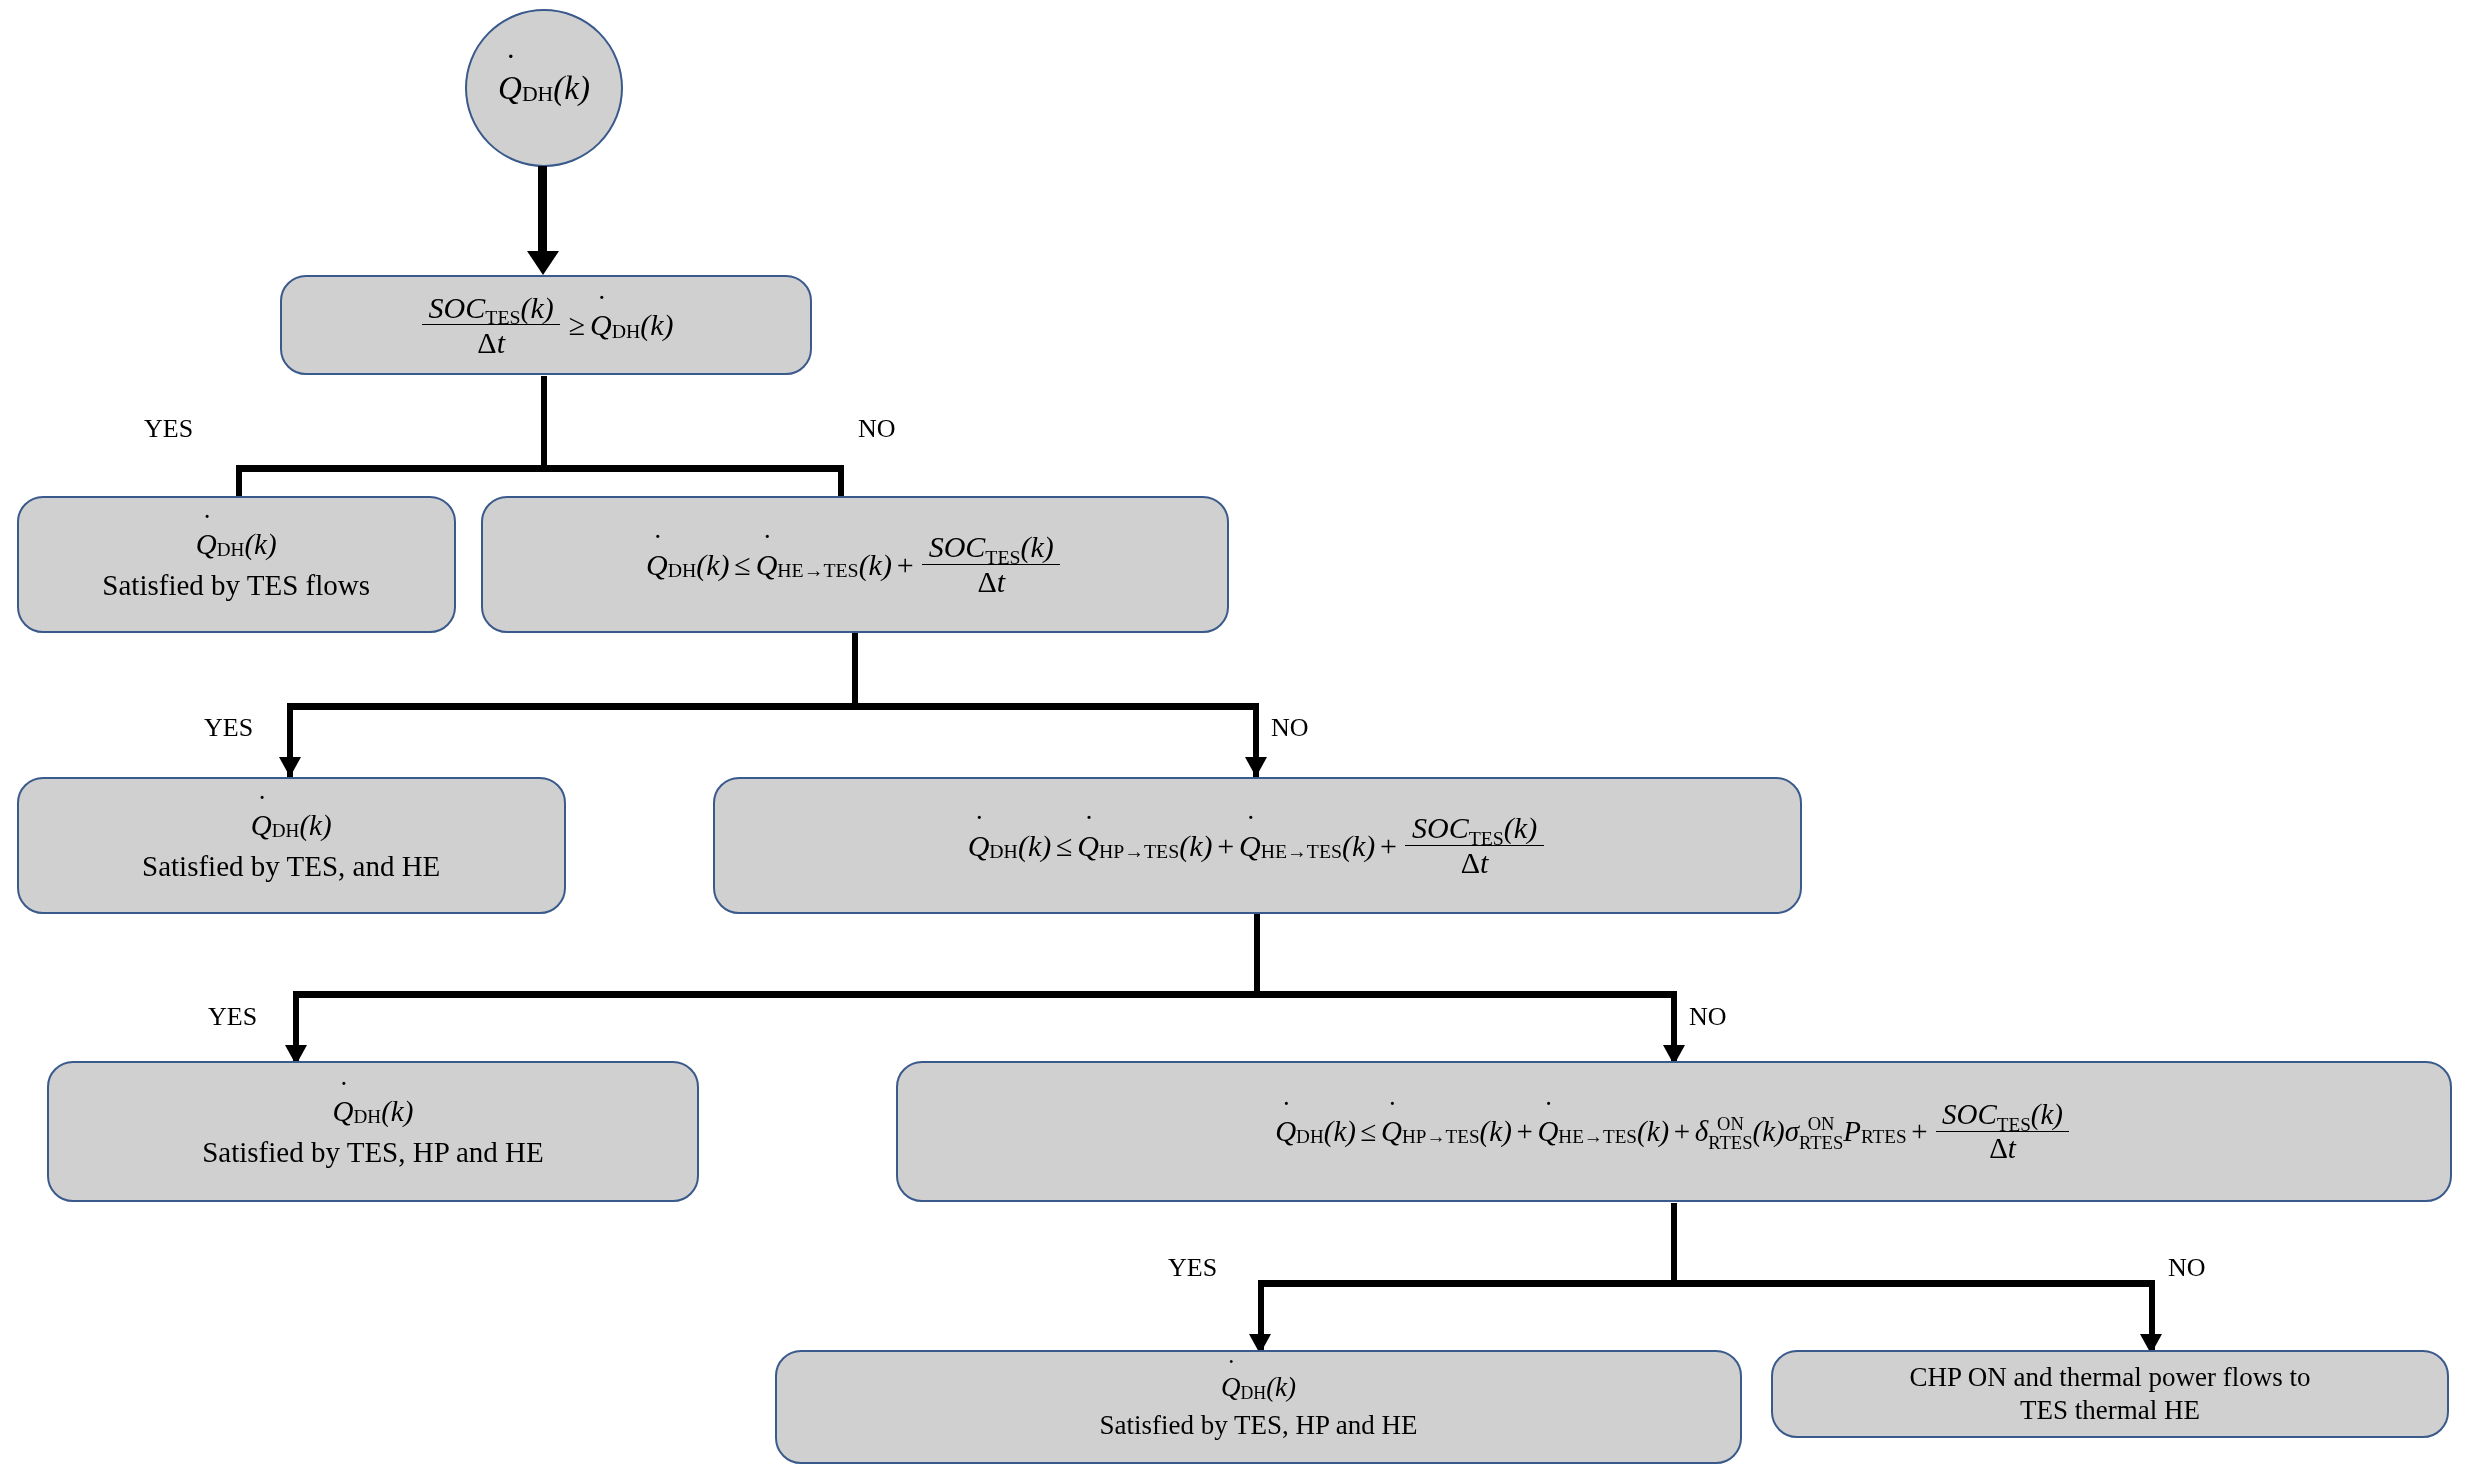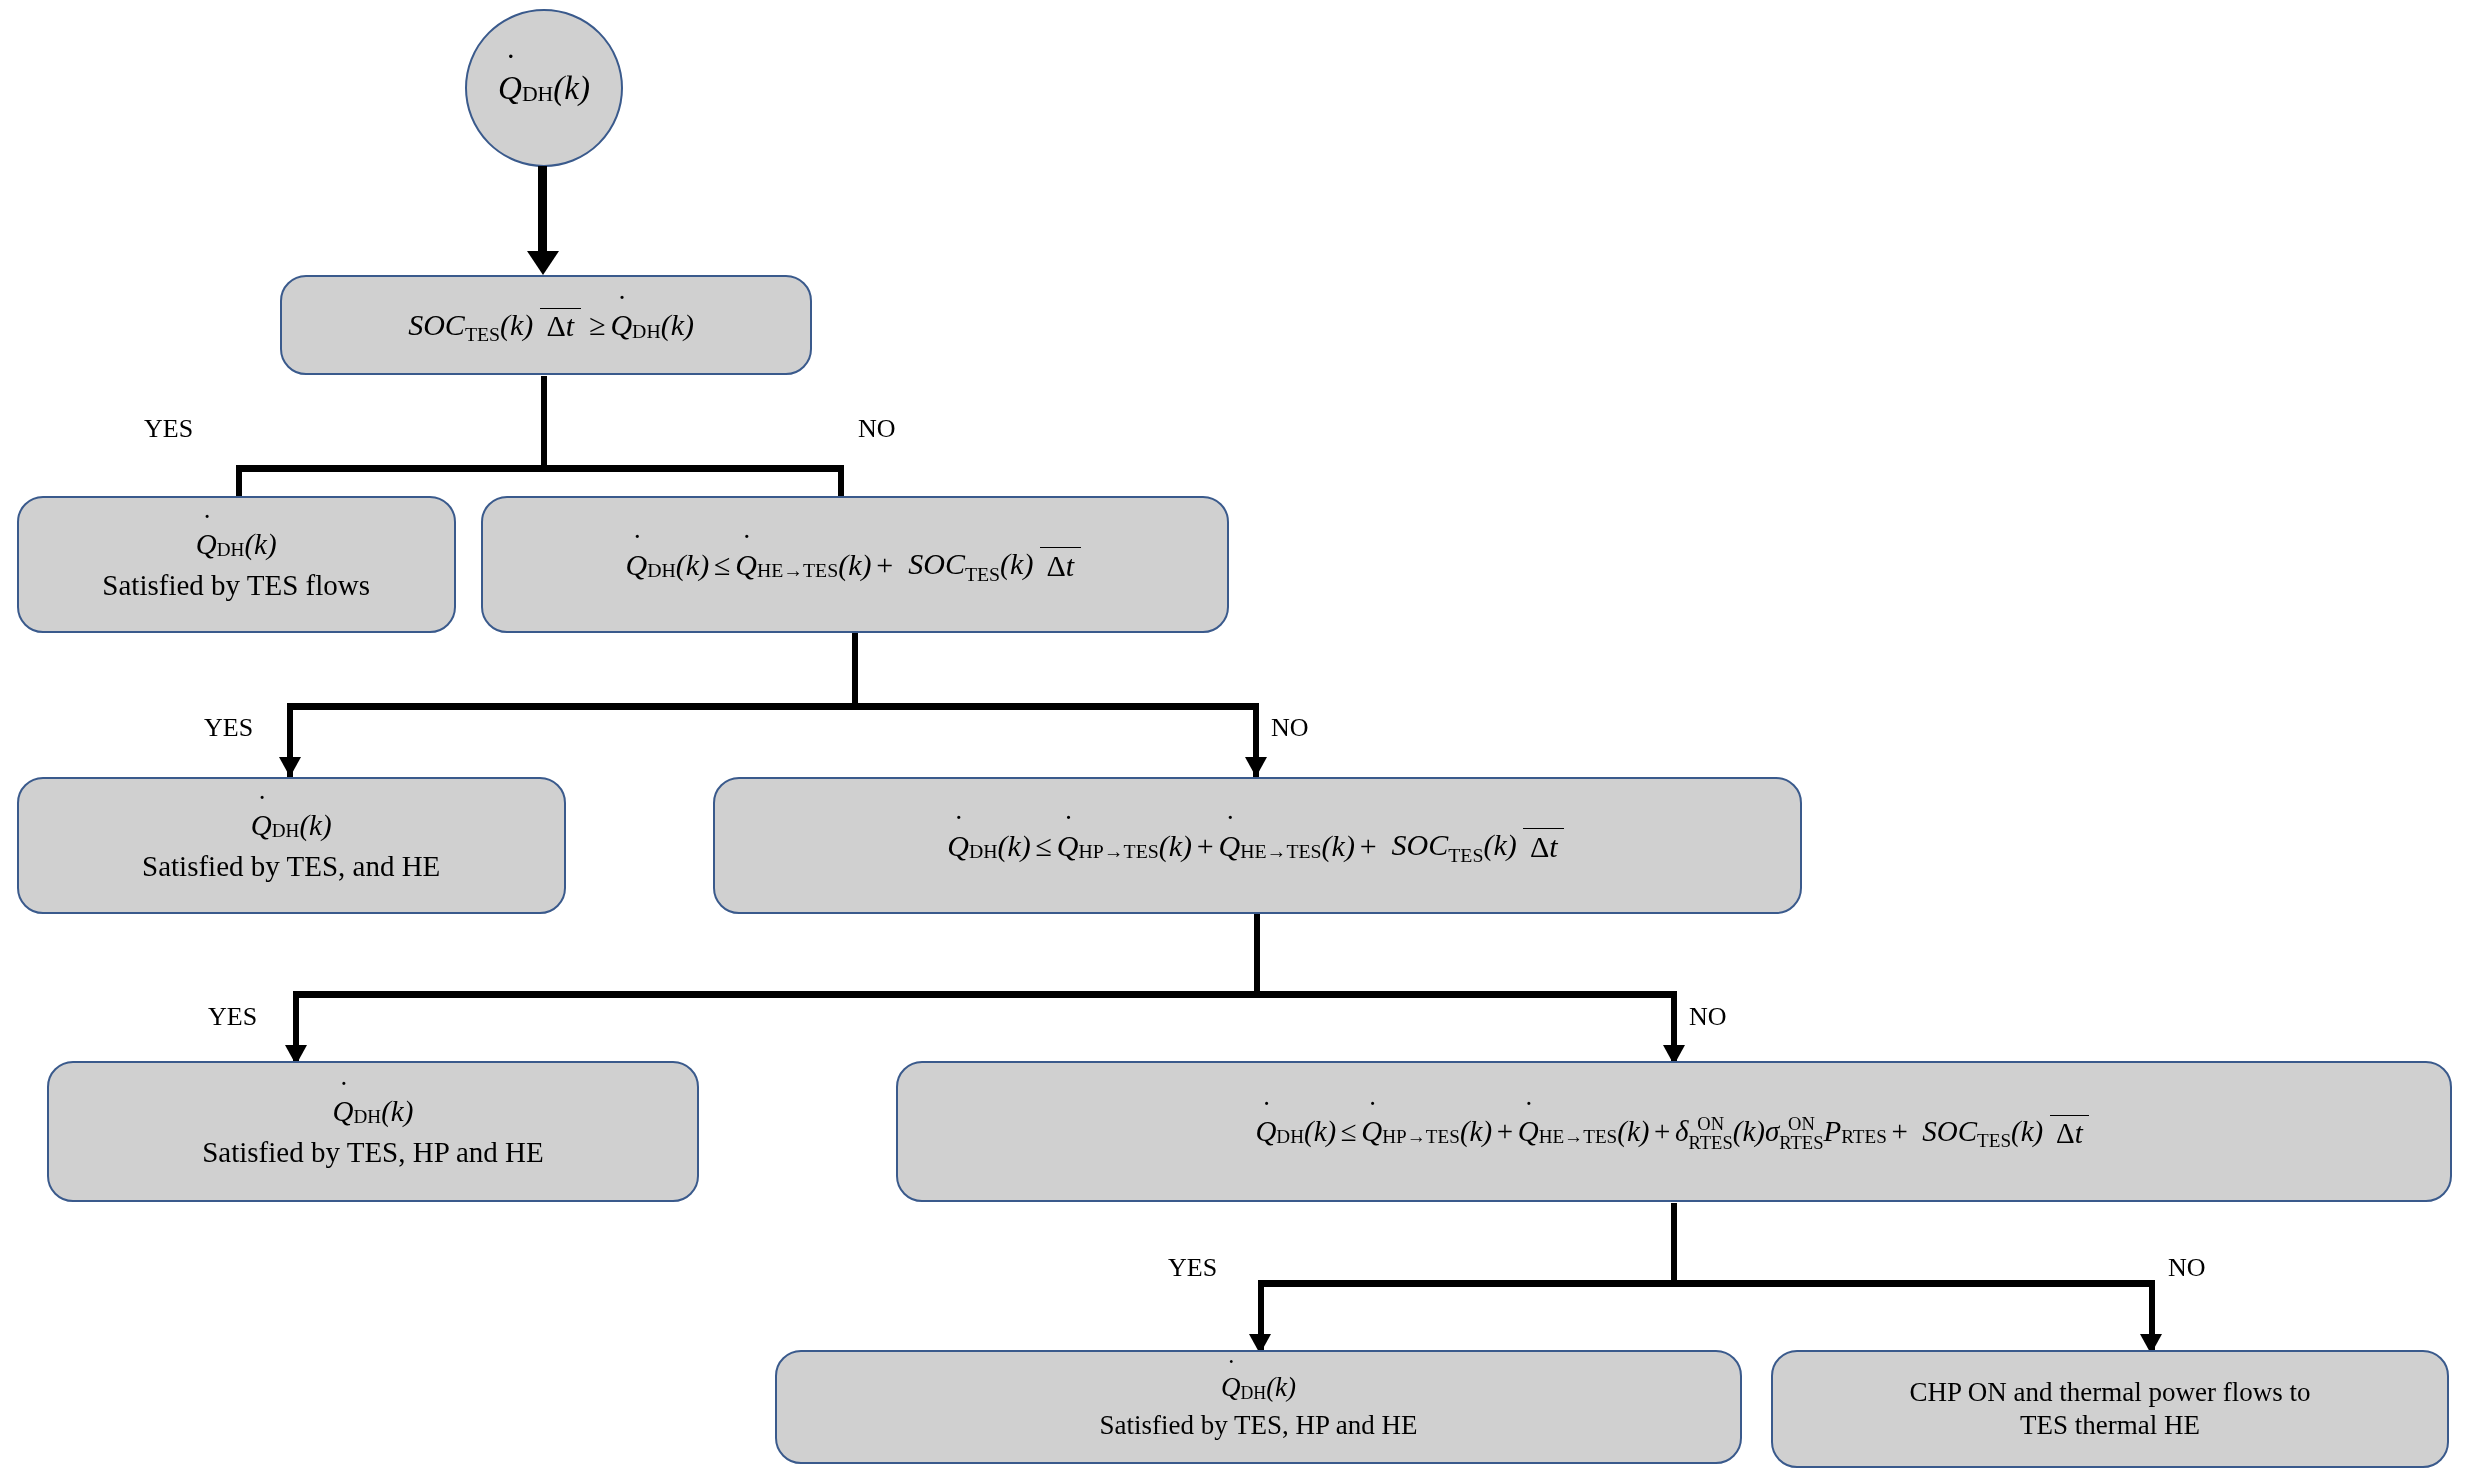--- a/index.html
+++ b/index.html
@@ -70,21 +70,21 @@
     content: "\02D9";
     position: absolute;
     left: 50%;
     transform: translateX(-42%);
     top: -0.66em;
     font-size: 1.0em;
     font-style: normal;
   }
   .frac {
     display: inline-flex;
-    flex-direction: row;
+    flex-direction: column;
     align-items: center;
     justify-content: center;
     vertical-align: middle;
     margin: 0 0.12em;
     line-height: 1.05;
   }
   .frac .num { padding: 0 .22em 0.8px .22em; }
   .frac .den { padding: 1.5px .22em 0 .22em; border-top: 1.9px solid #000; width: 100%; box-sizing: border-box; text-align: center; }
   .label2 {
     margin-top: 0.22em;
@@ -290,19 +290,19 @@
 
   <div class="node" style="left:775px; top:1350px; width:967px; height:114px; font-size:27px;">
     <div class="mathline">
       <span class="qdot mi">Q</span>
         <span class="sub">DH</span>
         <span class="mi">(k)</span>
     </div>
     <div class="label2">Satisfied by TES, HP and HE</div>
   </div>
 
-  <div class="node" style="left:1771px; top:1350px; width:678px; height:118px; font-size:27px;text-align:center;">
+  <div class="node" style="left:1771px; top:1350px; width:678px; height:88px; font-size:27px;text-align:center;">
     <div class="label2 two-line" style="margin-top:0;">CHP ON and thermal power flows to</div>
     <div class="label2 two-line" style="margin-top:0;">TES thermal HE</div>
   </div>
 
 </div>
 
 
 </body></html>

